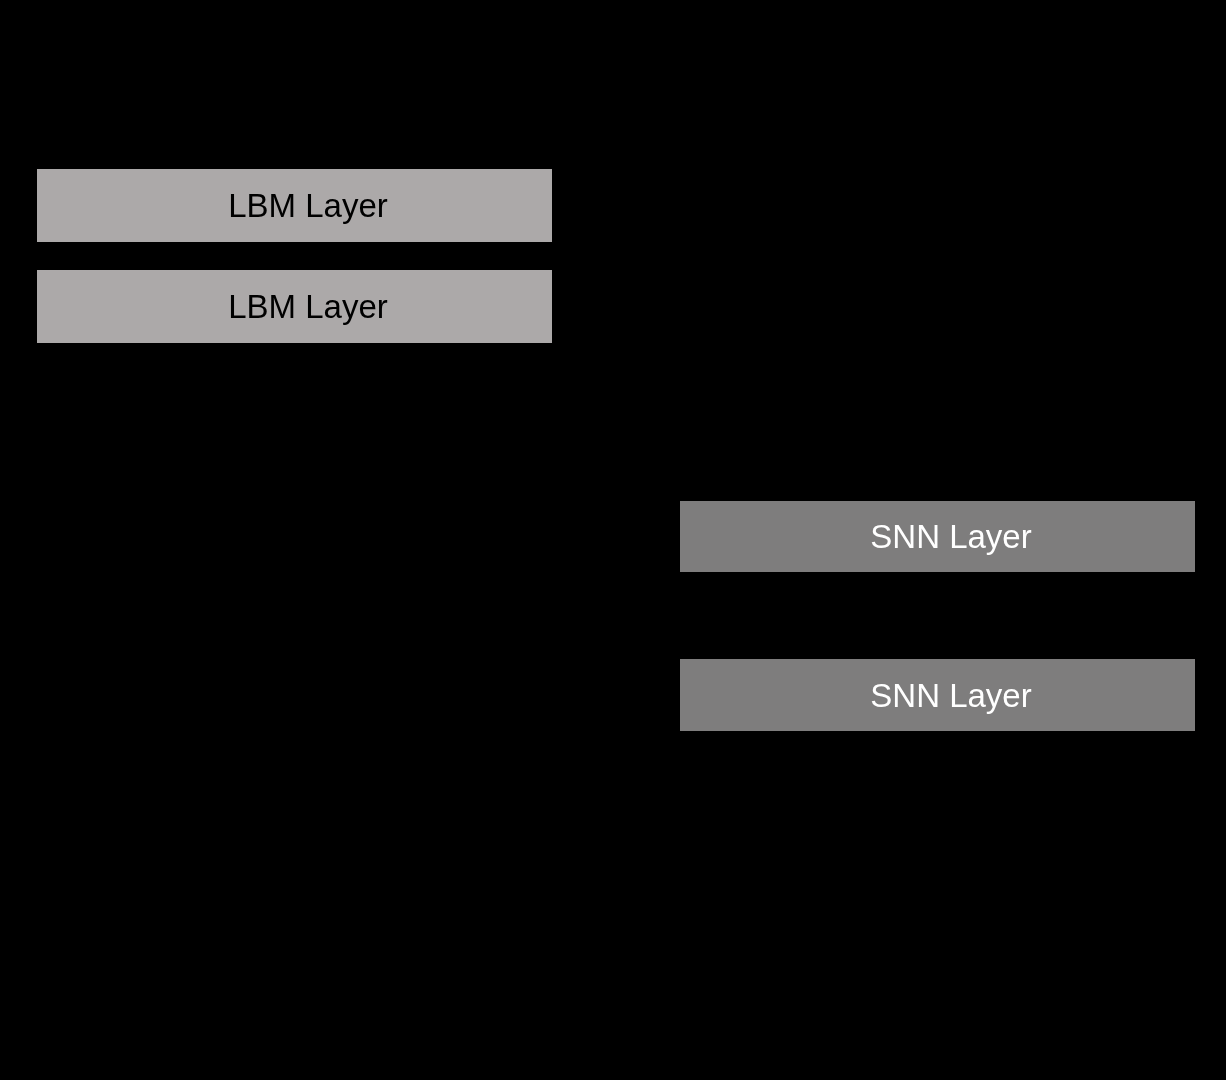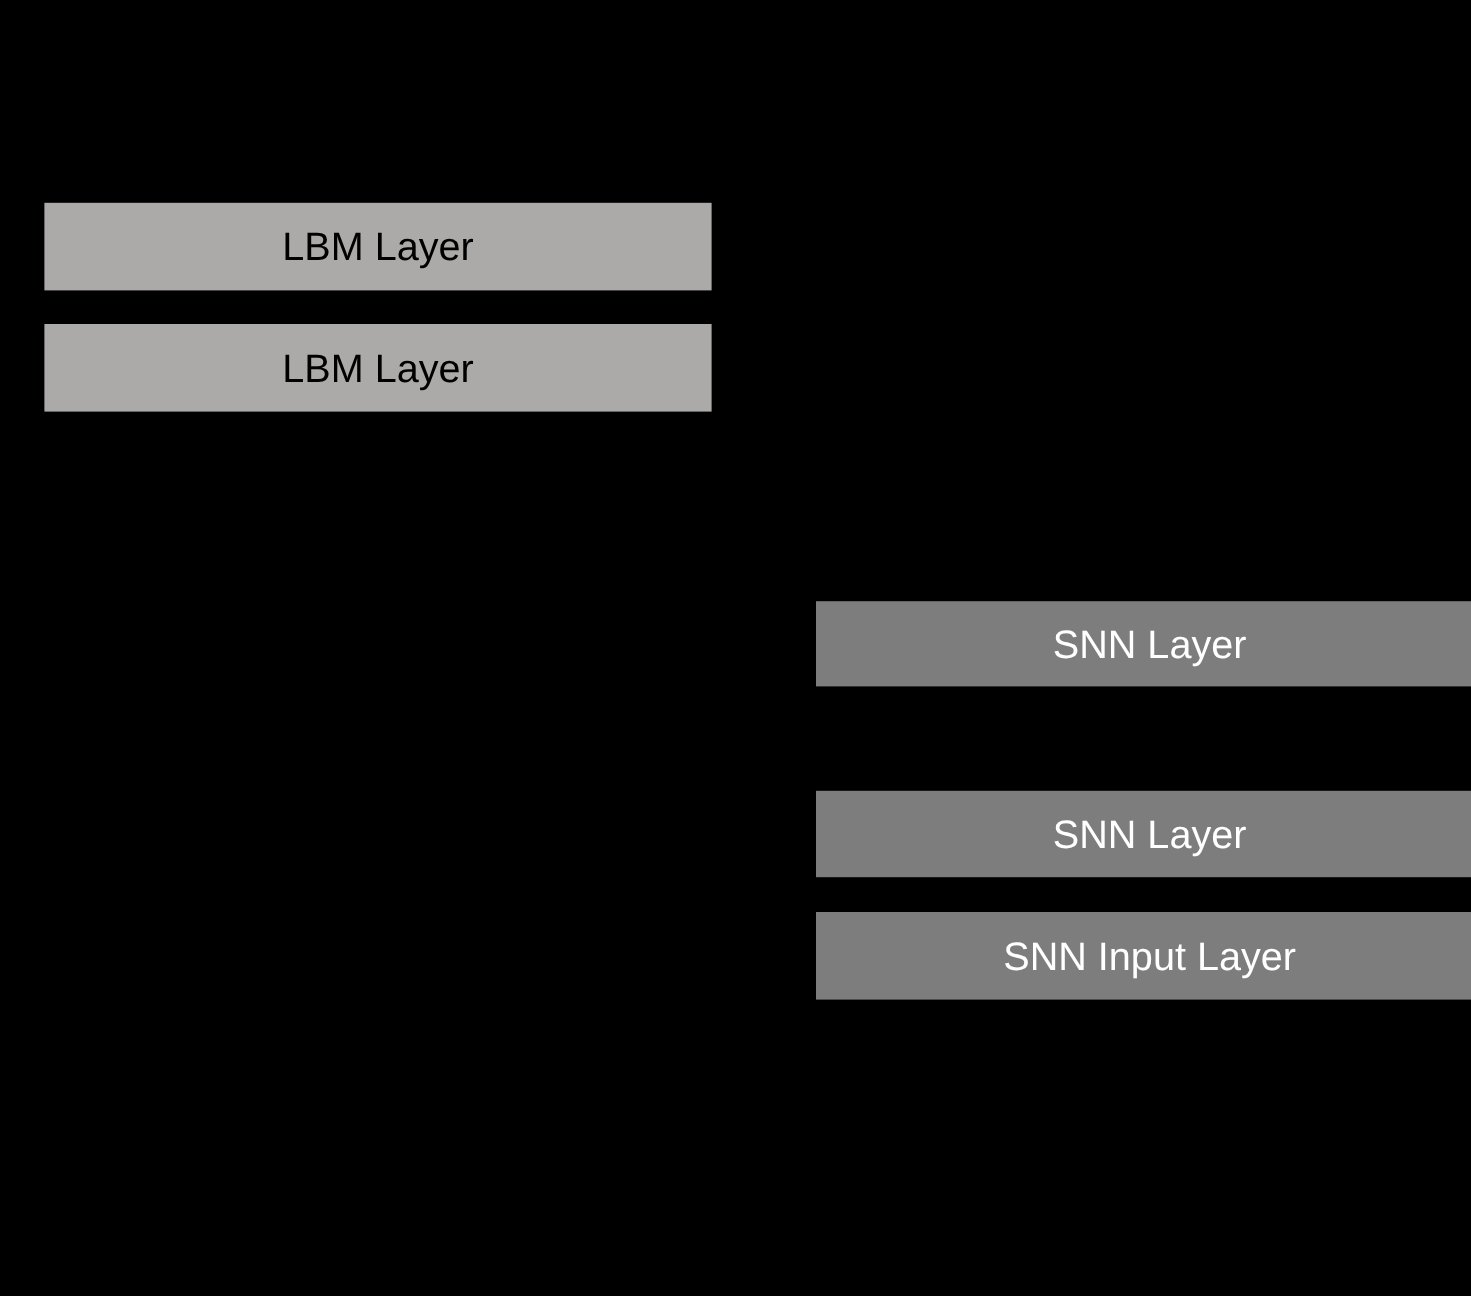--- a/index.html
+++ b/index.html
@@ -14,27 +14,28 @@
     font-family: "Liberation Sans", sans-serif;
   }
   .canvas {
     position: relative;
     width: 1226px;
     height: 1080px;
     background: #000000;
   }
   .layer-box {
     position: absolute;
-    width: 556px;
+    width: 488px;
     display: flex;
     align-items: center;
     justify-content: center;
     font-size: 33px;
     line-height: 1;
     user-select: none;
+    padding-left: 27px;
   }
   .lbm-box {
     left: 37px;
     height: 73px;
     background: #ACA9A9;
     color: #000000;
   }
   .snn-box {
     left: 680px;
     height: 72px;
@@ -61,17 +62,14 @@
   </div>
 
   <div class="layer-box snn-box" id="snn-box-1" style="background-color: rgb(126, 125, 125);">
     <span style="color: rgb(255, 255, 255);">SNN Layer</span>
   </div>
 
   <div class="layer-box snn-box" id="snn-box-2" style="background-color: rgb(126, 125, 125);">
     <span style="color: rgb(255, 255, 255);">SNN Layer</span>
   </div>
 
-  <div class="layer-box snn-box" id="snn-box-3" style="background-color: rgb(126, 125, 125);">
-    <span style="color: rgb(255, 255, 255);">SNN Input Layer</span>
-  </div>
 
 </div>
 
 </body></html>

